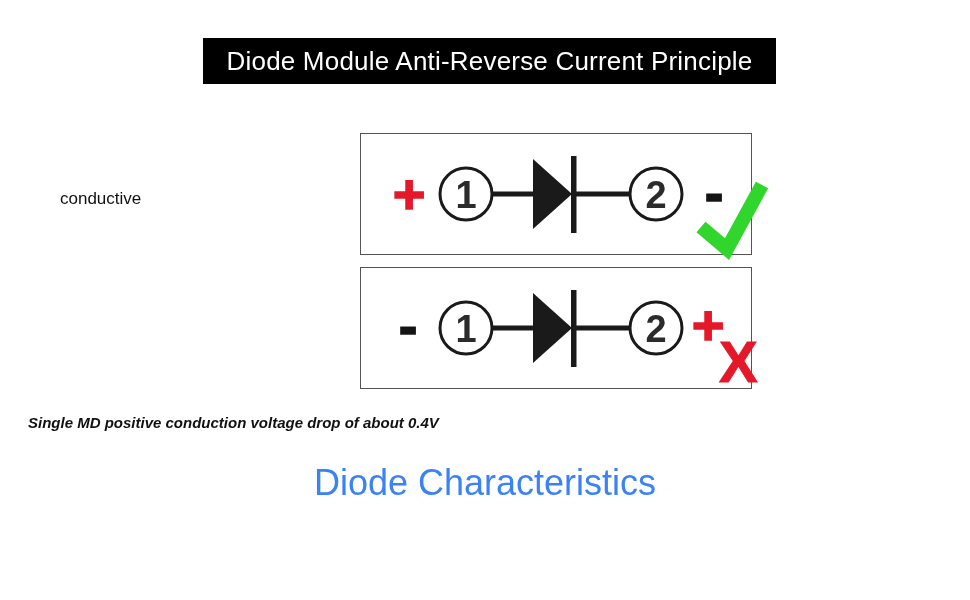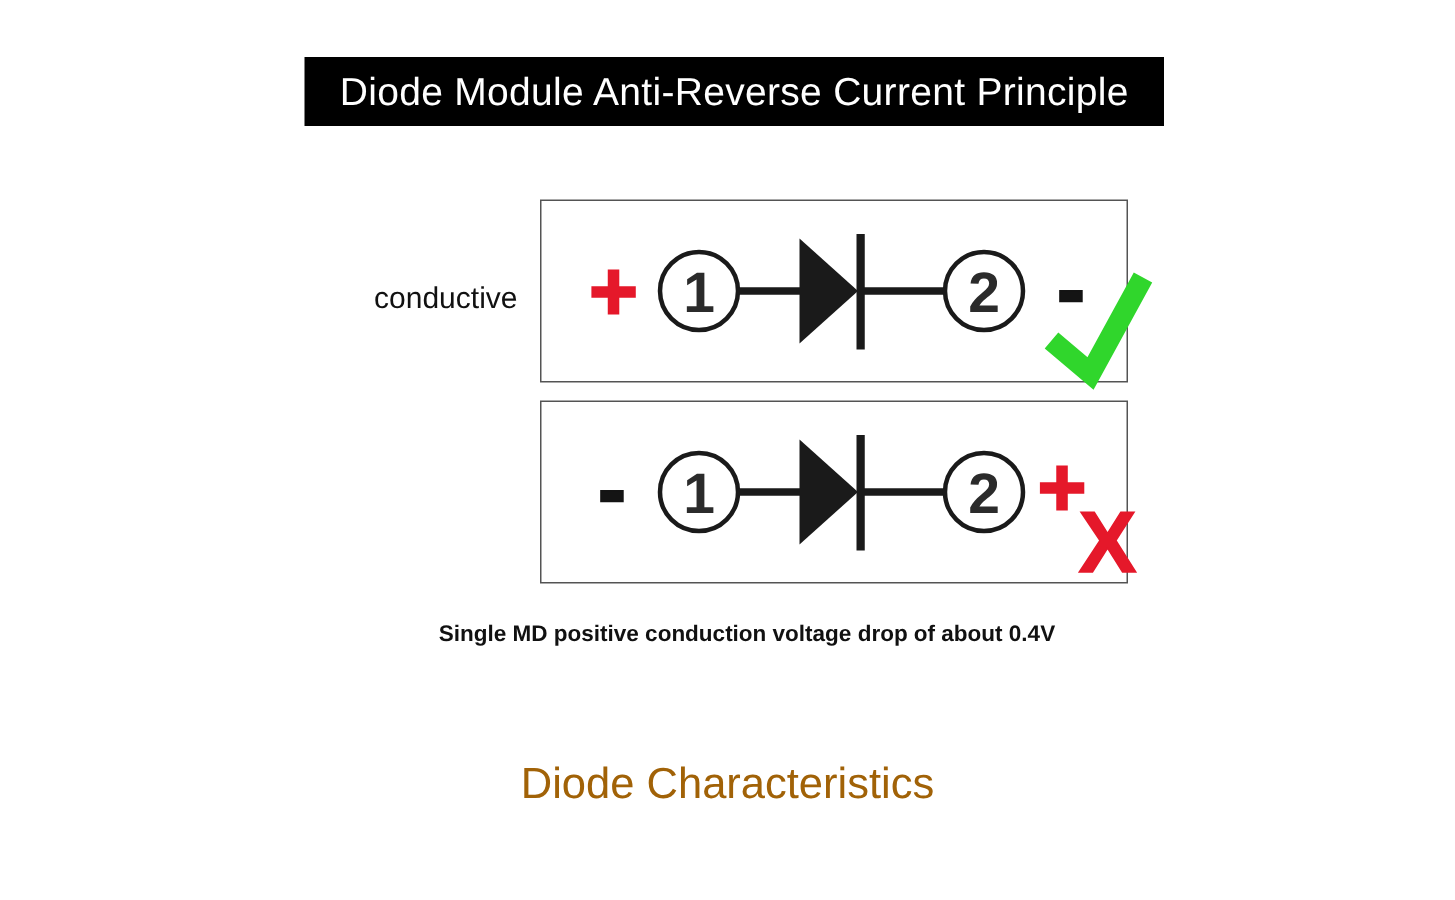--- a/index.html
+++ b/index.html
@@ -8,22 +8,22 @@
     position:relative; width:970px; height:544px; background:#ffffff;
     font-family:"Liberation Sans","DejaVu Sans",sans-serif; overflow:hidden; color:#111;
   }
   .banner {
     position:absolute; left:203px; top:38px; width:573px; height:46px;
     background:#000000; color:#ffffff;
     display:flex; align-items:center; justify-content:center;
     font-size:26px; letter-spacing:.2px; white-space:nowrap;
   }
   .row-label {
-    position:absolute; left:60px; width:285px; text-align:right;
-    font-size:20px; line-height:30px; color:#111; white-space:nowrap;
+    position:absolute; left:60px; width:285px; 
+    font-size:17px; line-height:30px; color:#111; white-space:nowrap;
   }
   .label-1 { top:184px; }
   .label-2 { top:323px; }
   .circuit-box {
     position:absolute; left:360px; width:392px; height:122px;
     border:1px solid #545454; background:#ffffff;
   }
   .box-1 { top:133px; }
   .box-2 { top:267px; }
   .circuit-svg { position:absolute; left:-1px; top:-1px; overflow:visible; display:block; }
@@ -45,26 +45,27 @@
   .sign-neg { fill:#141414; stroke:#141414; }
   .check-svg { position:absolute; left:697px; top:181px; overflow:visible; }
   .check-path { fill:none; stroke:#30d62c; stroke-width:14; stroke-linejoin:miter; }
   .x-mark {
     position:absolute; left:719px; top:333px;
     font-size:58px; font-weight:bold; line-height:1; color:#e5182a;
     -webkit-text-stroke:1px #e5182a;
   }
   .caption {
     position:absolute; top:414px; left:28px; width:940px;
-    text-align:center; font-size:15px; font-weight:bold; color:#111;
+    text-align:left; font-size:15px; font-weight:bold; color:#111;
     white-space:nowrap;
+    font-style:italic;
   }
   .footer {
     position:absolute; top:466px; left:0; width:970px;
-    text-align:center; font-size:29px; line-height:34px; color:#a16207;margin-top:40px;
+    text-align:center; font-size:36px; line-height:34px; color:#3b82f6;
   }
   .footer-line { white-space:nowrap; }
 </style>
 </head>
 <body>
 
 <div class="canvas">
 
   <div class="banner">
     <span>Diode Module Anti-Reverse Current Principle</span>

